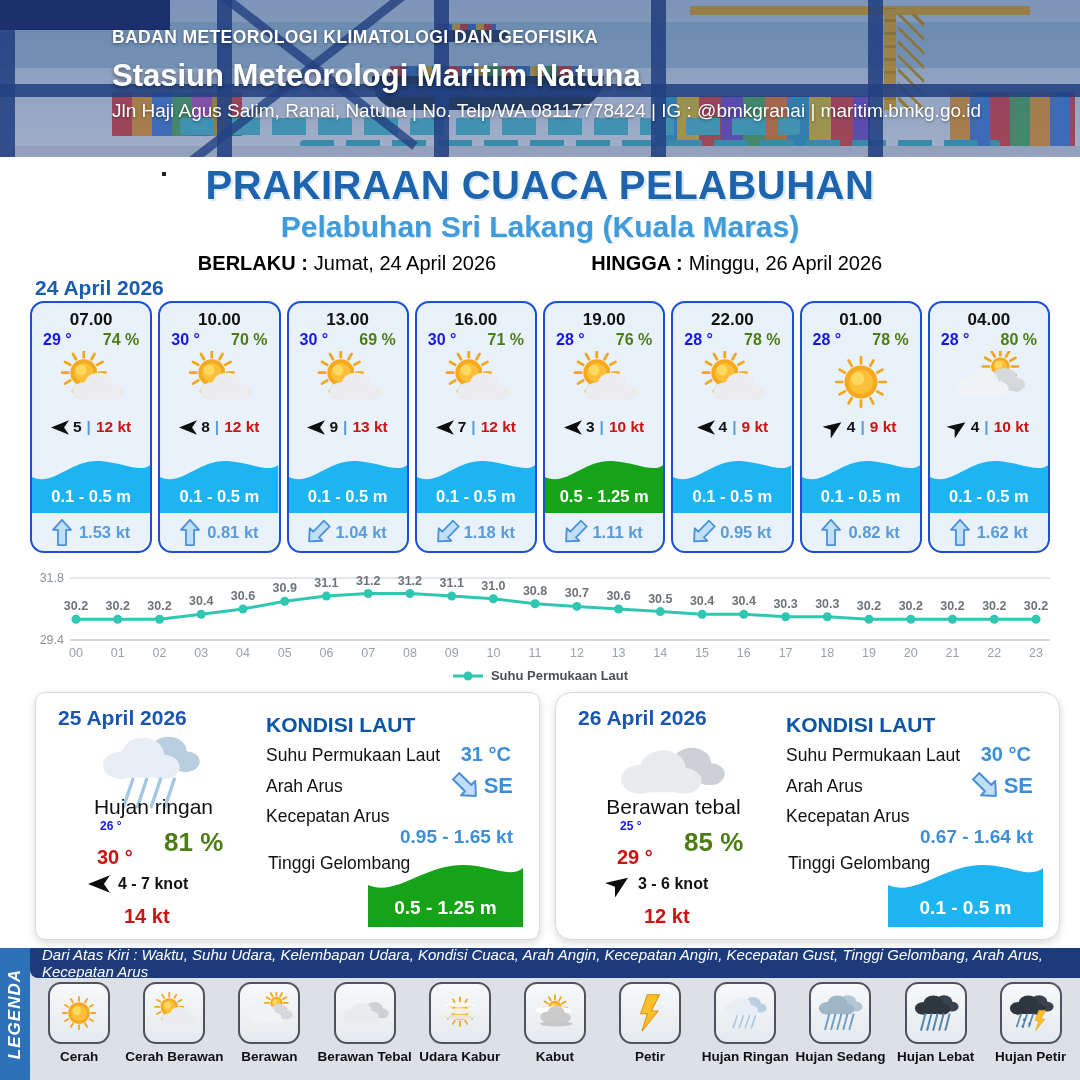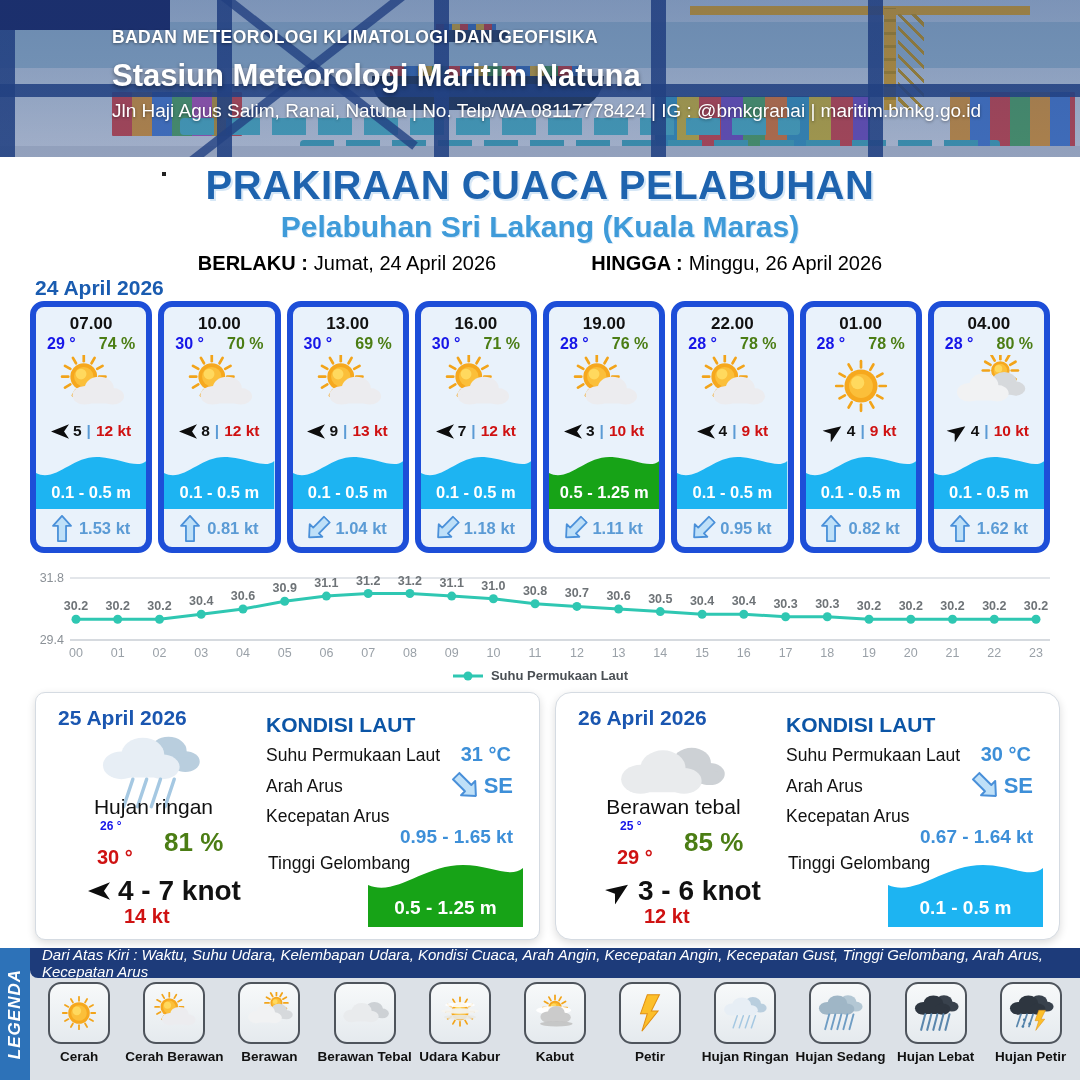--- a/index.html
+++ b/index.html
@@ -49,21 +49,21 @@
   .title-block{position:absolute;left:0;top:163px;width:1080px;text-align:center;}
   .main-title{font-size:40px;font-weight:800;letter-spacing:.5px;color:#1e63ae;text-shadow:2px 2px 0 rgba(210,228,245,.9);}
   .sub-title{font-size:30px;font-weight:700;color:#3f9bd9;margin-top:2px;text-shadow:1px 1px 0 rgba(210,228,245,.9);}
   .validity{display:flex;justify-content:center;gap:95px;margin-top:8px;font-size:20px;color:#000;}
   .validity b{font-weight:700;}
   .validity span.val{font-weight:400;margin-left:6px;}
 
   
   .day1-date{position:absolute;left:35px;top:276px;font-size:21px;font-weight:700;color:#1a5cb0;}
   .cards{position:absolute;left:30px;top:301px;width:1020px;height:252px;display:flex;gap:6px;}
-  .fcard{flex:1;background:#e9f2fb;border:6px solid #1d4ed8;border-radius:14px;position:relative;overflow:hidden;display:flex;flex-direction:column;align-items:center;padding-top:7px;box-sizing:border-box;}
+  .fcard{flex:1;background:#e9f2fb;border:2px solid #1d4ed8;border-radius:14px;position:relative;overflow:hidden;display:flex;flex-direction:column;align-items:center;padding-top:7px;box-sizing:border-box;}
   .ftime{font-size:17px;font-weight:700;color:#111;}
   .frow{width:100%;display:flex;justify-content:space-between;padding:1px 11px 0 11px;box-sizing:border-box;}
   .ftemp{color:#1616e8;font-weight:700;font-size:16px;}
   .fhum{color:#4b7d14;font-weight:700;font-size:16px;}
   .ficon{height:64px;margin-top:2px;}
   .ficon svg{width:86px;height:62px;}
   .fwind{display:flex;align-items:center;gap:4px;margin-top:3px;font-size:15.5px;font-weight:700;}
   .dart{width:18px;height:15px;display:inline-block;}
   .dart svg{width:18px;height:15px;display:block;fill:#0d0d0d;}
   .dir-w svg{transform:rotate(180deg);}
@@ -92,21 +92,21 @@
   
   .daypanel{position:absolute;top:692px;width:505px;height:248px;background:#fff;border:1px solid #d5dbe2;border-radius:16px;box-shadow:0 3px 9px rgba(0,0,0,.14);box-sizing:border-box;}
   .p1{left:35px;border-radius:10px;} .p2{left:555px;}
   .daypanel .pdate{position:absolute;left:22px;top:13px;font-size:21px;font-weight:700;color:#1a56b0;}
   .panel-ic{position:absolute;left:42px;top:34px;width:145px;height:80px;}
   .panel-ic svg{width:145px;height:92px;}
   .pcond{position:absolute;left:0;top:102px;width:235px;text-align:center;font-size:21px;color:#111;}
   .ptmin{position:absolute;left:64px;top:126px;font-size:12px;font-weight:700;color:#1616e8;}
   .ptmax{position:absolute;left:61px;top:153px;font-size:20px;font-weight:700;color:#cf1212;}
   .phum{position:absolute;left:128px;top:134px;font-size:26px;font-weight:700;color:#4b7d14;}
-  .pwind{position:absolute;left:52px;top:182px;display:flex;align-items:center;gap:8px;font-size:28px;font-weight:700;color:#111;}
+  .pwind{position:absolute;left:52px;top:182px;display:flex;align-items:center;gap:8px;font-size:16px;font-weight:700;color:#111;}
   .pwind .dart{width:22px;height:18px;} .pwind .dart svg{width:22px;height:18px;}
   .pgust{position:absolute;left:88px;top:212px;font-size:20px;font-weight:700;color:#cf1212;}
   .sea-title{position:absolute;left:230px;top:20px;font-size:21px;font-weight:800;color:#0b55a6;}
   .sl{position:absolute;font-size:17.5px;color:#111;}
   .sl1{left:230px;top:52px;} .sl2{left:230px;top:83px;} .sl3{left:230px;top:113px;} .sl4{left:232px;top:160px;}
   .sv{position:absolute;color:#3d8fd8;font-weight:700;}
   .sv-sst{right:28px;top:50px;font-size:20px;}
   .sv-dir{right:26px;top:78px;font-size:22px;display:flex;align-items:center;gap:6px;}
   .sv-dir .curarrow{width:24px;height:30px;} .sv-dir .curarrow svg{width:24px;height:30px;}
   .sv-cur{right:26px;top:133px;font-size:19px;}

